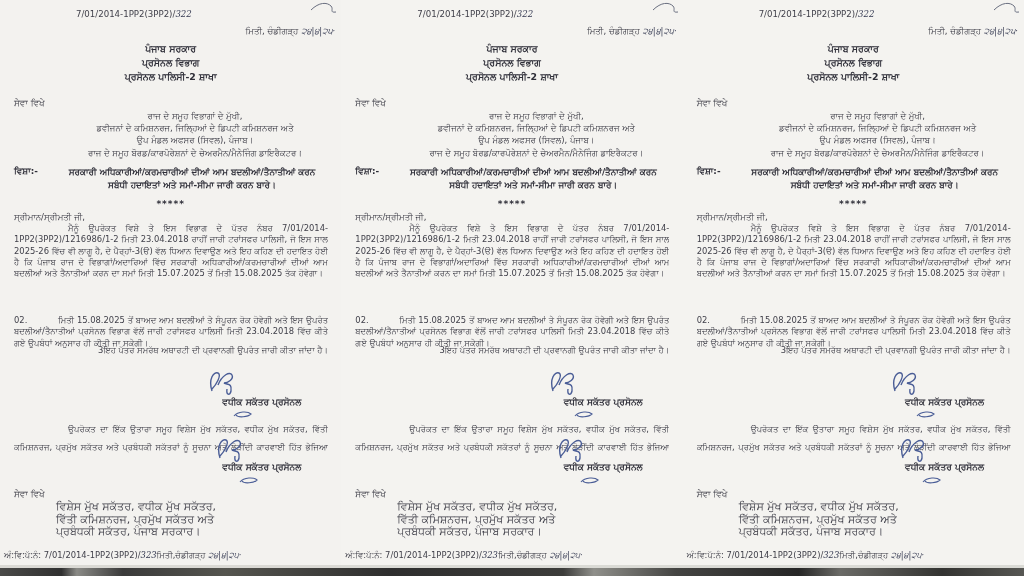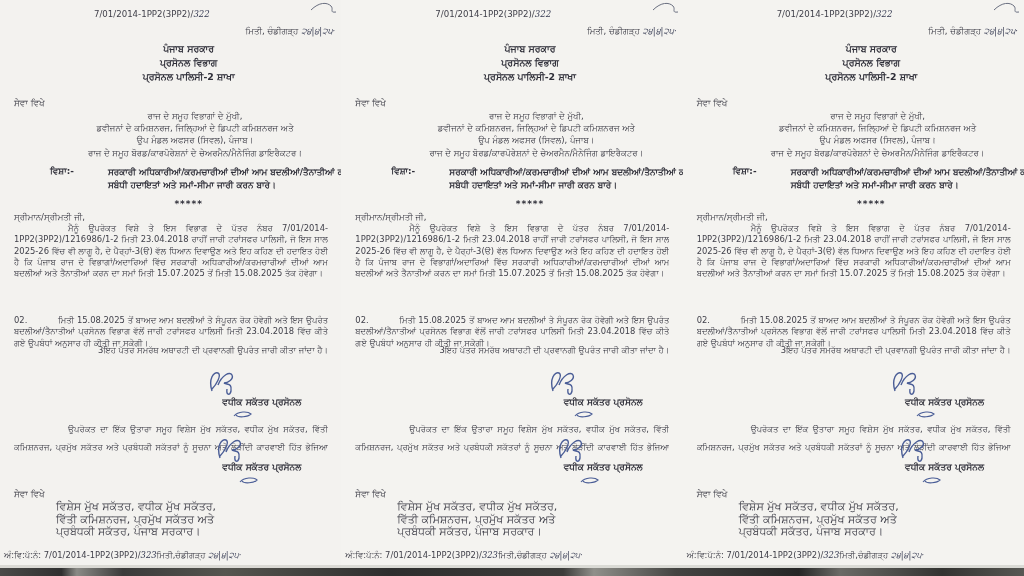--- a/index.html
+++ b/index.html
@@ -11,29 +11,29 @@
   }
   *{margin:0;padding:0;box-sizing:border-box;}
   html,body{width:1024px;height:576px;overflow:hidden;background:#d8d7d3;}
   body{font-family:"DejaVu Sans","Liberation Sans",sans-serif;color:var(--ink);}
   .page{position:relative;width:1024px;height:576px;display:flex;background:var(--paper);}
   .copy{position:relative;flex:none;width:341.34px;height:576px;overflow:hidden;}
   .copy:nth-child(1){background:#f3f2ef;}
   .copy:nth-child(2){background:#f5f4f1;box-shadow:inset 2px 0 4px rgba(0,0,0,.07);}
   .copy:nth-child(3){background:#f2f1ee;box-shadow:inset 2px 0 4px rgba(0,0,0,.07);}
   .abs{position:absolute;}
-  .bold{font-weight:bold;color:var(--ink-bold);margin-left:36px;}
+  .bold{font-weight:bold;color:var(--ink-bold);}
   .hand{font-family:"DejaVu Serif","Liberation Serif",serif;font-style:italic;color:var(--hand);}
-  .ref-line{left:94px;top:9px;font-size:8.6px;white-space:nowrap;}
+  .ref-line{left:76px;top:9px;font-size:8.6px;white-space:nowrap;}
   .date-line{right:6px;top:26px;font-size:8.6px;white-space:nowrap;margin-left:24px;}
   .org-block{left:0;right:0;top:42px;text-align:center;font-size:9.4px;line-height:14px;}
   .seva1{left:14px;top:98px;font-size:8.8px;}
   .addr1{left:56px;top:110px;width:278px;font-size:8.5px;line-height:12.2px;text-align:center;}
   .subj-label{left:14px;top:166px;font-size:8.8px;}
-  .subj-text{left:72px;top:166px;width:264px;font-size:8.8px;line-height:12.8px;}
+  .subj-text{left:60px;top:166px;width:264px;font-size:8.8px;line-height:12.8px;text-align:center;}
   .stars{left:0;right:0;top:199px;text-align:center;font-size:9px;letter-spacing:1px;}
   .salutation{left:14px;top:212px;font-size:8.6px;}
   .para1{left:14px;top:223px;width:314px;height:88px;overflow:hidden;text-align:justify;text-indent:54px;font-size:8.4px;line-height:11.3px;}
   .para2{left:14px;top:315px;width:314px;height:46px;overflow:hidden;text-align:justify;font-size:8.4px;line-height:11.3px;}
   .para3{left:14px;top:345px;width:314px;height:13px;overflow:hidden;font-size:8.4px;text-align:right;}
   .pnum{display:inline-block;width:44px;text-indent:0;}
   .sig1{left:198px;top:369px;}
   .title1{right:40px;top:397px;font-size:9px;white-space:nowrap;}
   .scrib1{left:232px;top:410px;}
   .ccpara{left:14px;top:420px;width:314px;height:37px;overflow:hidden;text-align:justify;text-indent:54px;font-size:8.4px;line-height:18px;}

